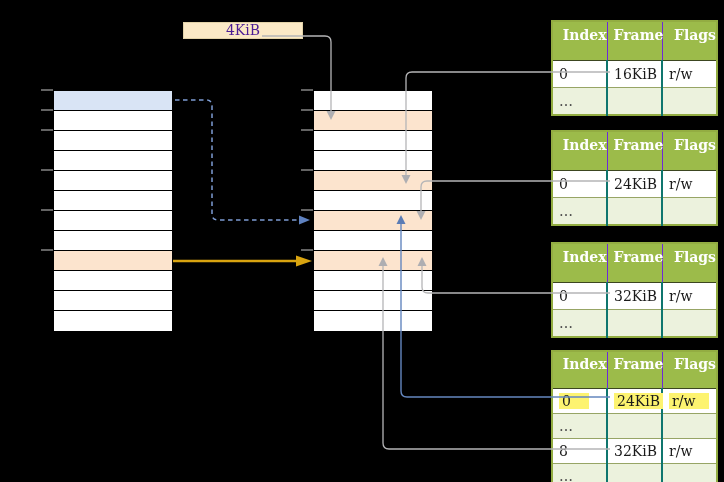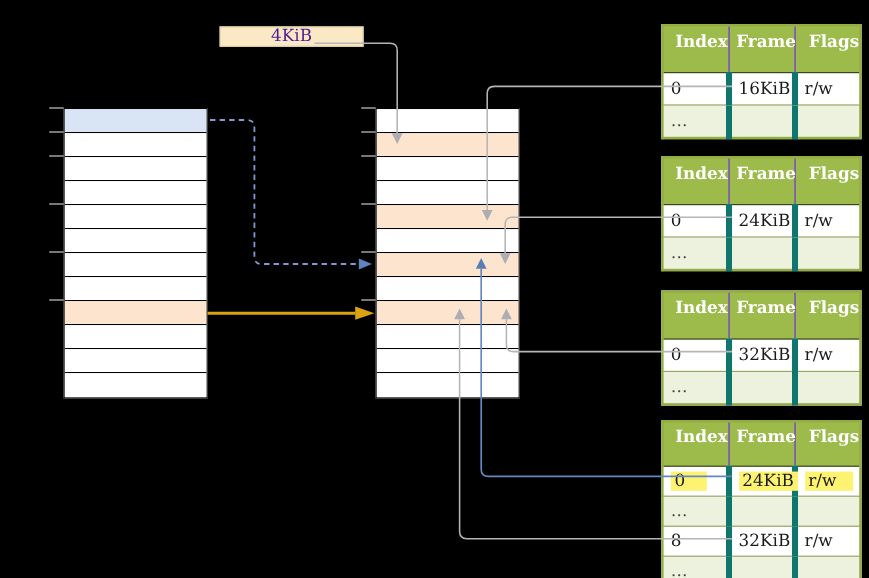--- a/index.html
+++ b/index.html
@@ -37,21 +37,21 @@
   .ptable th{
     background:var(--th-bg,#9cbb4a);color:var(--th-fg,#fff);
     font-weight:bold;text-align:right;padding:0 0 12px 6px;height:26px;
     border-bottom:1px solid #3c4620;
   }
   .ptable th + th{border-left:1px solid #6d28d9;}
   .ptable td{
     padding:0 0 0 6px;height:26px;background:#fff;
     border-top:1px solid #97a565;
   }
-  .ptable td + td{border-left:5px solid #0f766e;}
+  .ptable td + td{border-left:2px solid #0f766e;}
   .ptable tr.alt td{background:var(--row-alt,#ecf2dd);color:#4a4a4a;}
   .ptable.tall th,.ptable.tall td{height:24px;}
   #table-0{top:20px;}#table-1{top:130px;}#table-2{top:242px;}#table-3{top:350px;}
   .hl{background:var(--hl,#fdf370);display:inline-block;padding:0 3px;}
   td:nth-child(1) .hl{min-width:24px;}
   td:nth-child(2) .hl{min-width:36px;}
   td:nth-child(3) .hl{min-width:34px;}
   
   #overlay{position:absolute;left:0;top:0;pointer-events:none;}
 </style>

